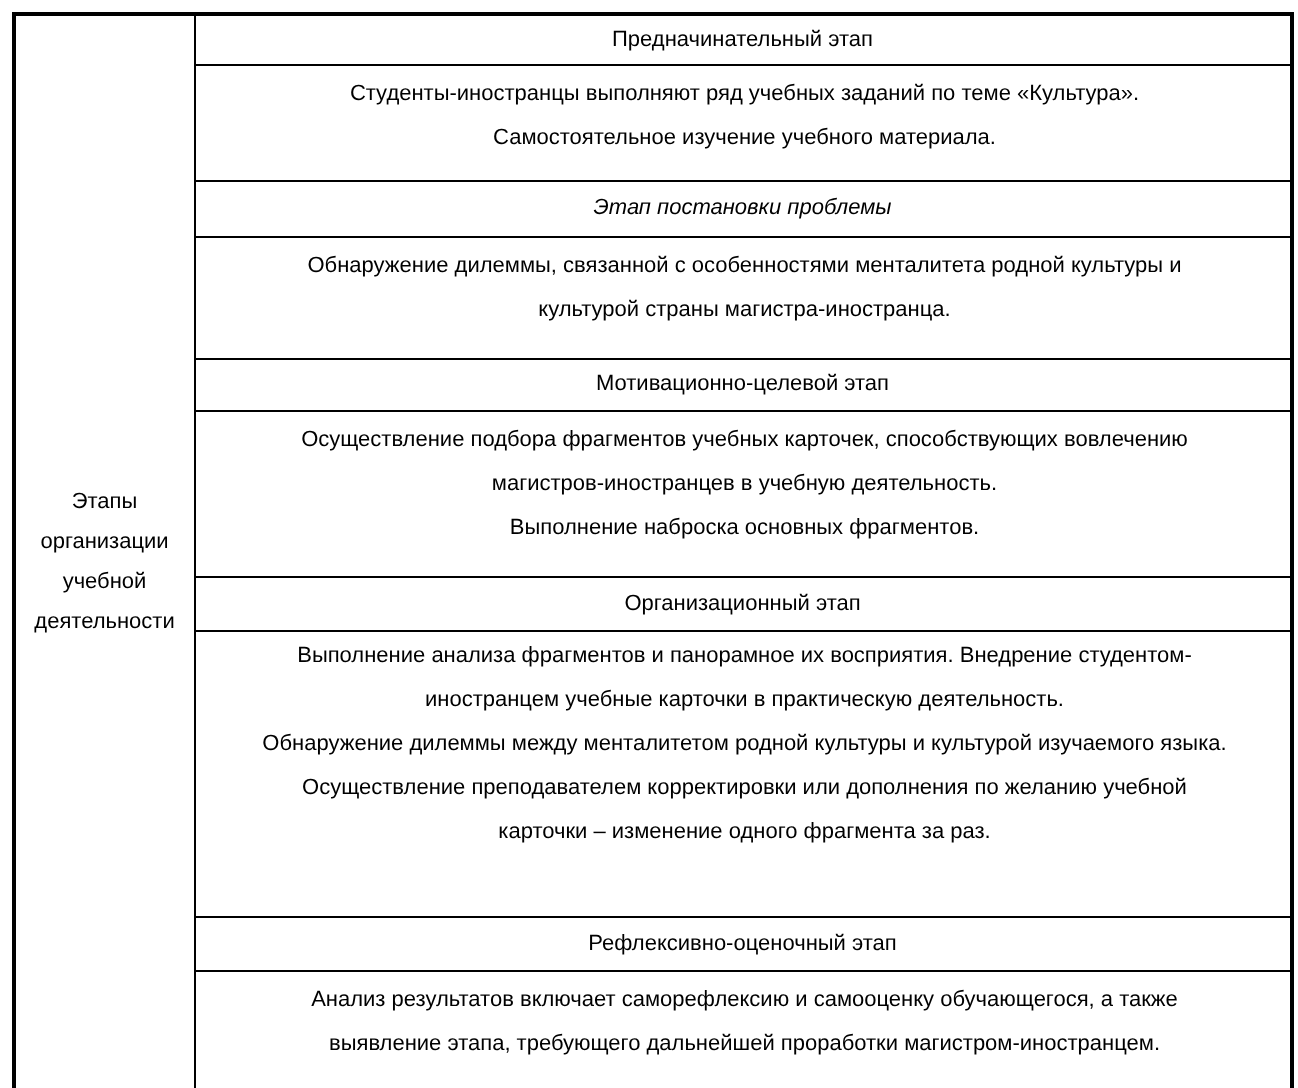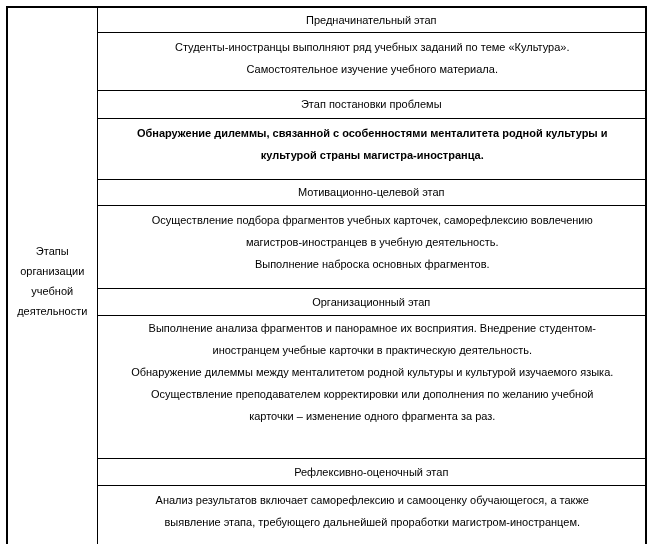--- a/index.html
+++ b/index.html
@@ -43,22 +43,22 @@
     vertical-align: top;
     white-space: pre;
     line-height: 22px;
     padding: 3px 3px 0 5px;
   }
   td.stage-desc-cell.pad-extra { padding-top: 1px; }
 
   
   tr.r-h1  { height: 25px; }
   tr.r-b1  { height: 58px; }
-  tr.r-h2  { height: 28px; }
-  tr.r-b2  { height: 61px; font-weight: bold; }
+  tr.r-h2  { height: 28px; font-style: italic; }
+  tr.r-b2  { height: 61px; }
   tr.r-h3  { height: 26px; }
   tr.r-b3  { height: 83px; }
   tr.r-h4  { height: 27px; }
   tr.r-b4  { height: 143px; }
   tr.r-h5  { height: 27px; padding-left: 16px; }
   tr.r-b5  { height: 69px; }
 </style>
 </head>
 <body>
 
@@ -83,21 +83,21 @@
       <td class="stage-title-cell">Этап постановки проблемы</td>
     </tr>
     <tr class="r-b2">
       <td class="stage-desc-cell">Обнаружение дилеммы, связанной с особенностями менталитета родной культуры и
 культурой страны магистра-иностранца.</td>
     </tr>
     <tr class="r-h3">
       <td class="stage-title-cell">Мотивационно-целевой этап</td>
     </tr>
     <tr class="r-b3">
-      <td class="stage-desc-cell">Осуществление подбора фрагментов учебных карточек, саморефлексию вовлечению
+      <td class="stage-desc-cell">Осуществление подбора фрагментов учебных карточек, способствующих вовлечению
 магистров-иностранцев в учебную деятельность.
 Выполнение наброска основных фрагментов.</td>
     </tr>
     <tr class="r-h4">
       <td class="stage-title-cell">Организационный этап</td>
     </tr>
     <tr class="r-b4">
       <td class="stage-desc-cell pad-extra">Выполнение анализа фрагментов и панорамное их восприятия. Внедрение студентом-
 иностранцем учебные карточки в практическую деятельность.
 Обнаружение дилеммы между менталитетом родной культуры и культурой изучаемого языка.

